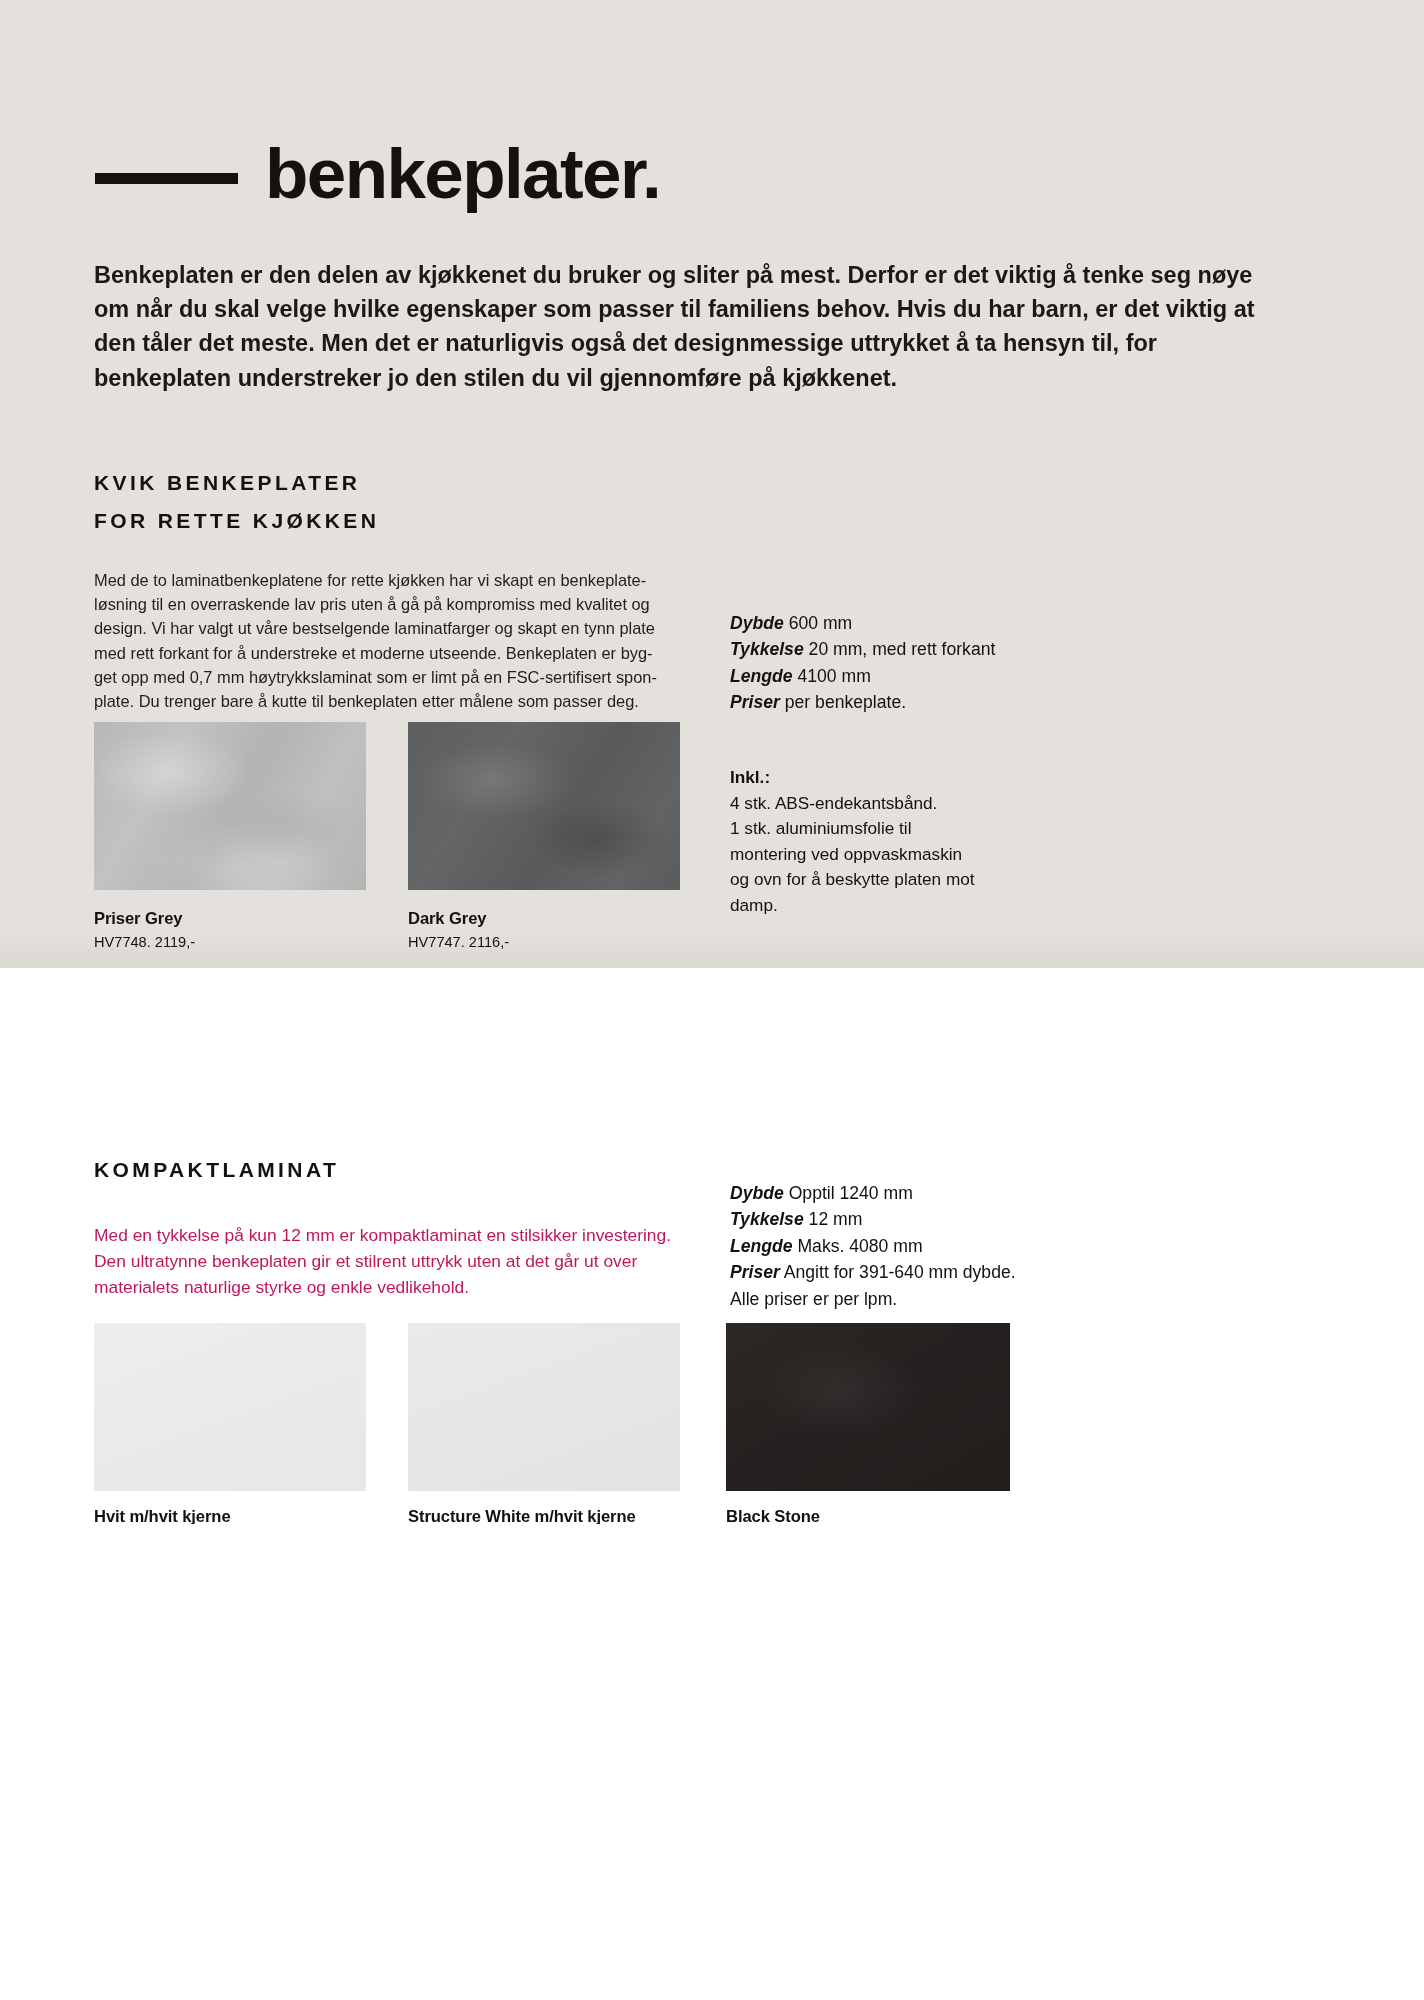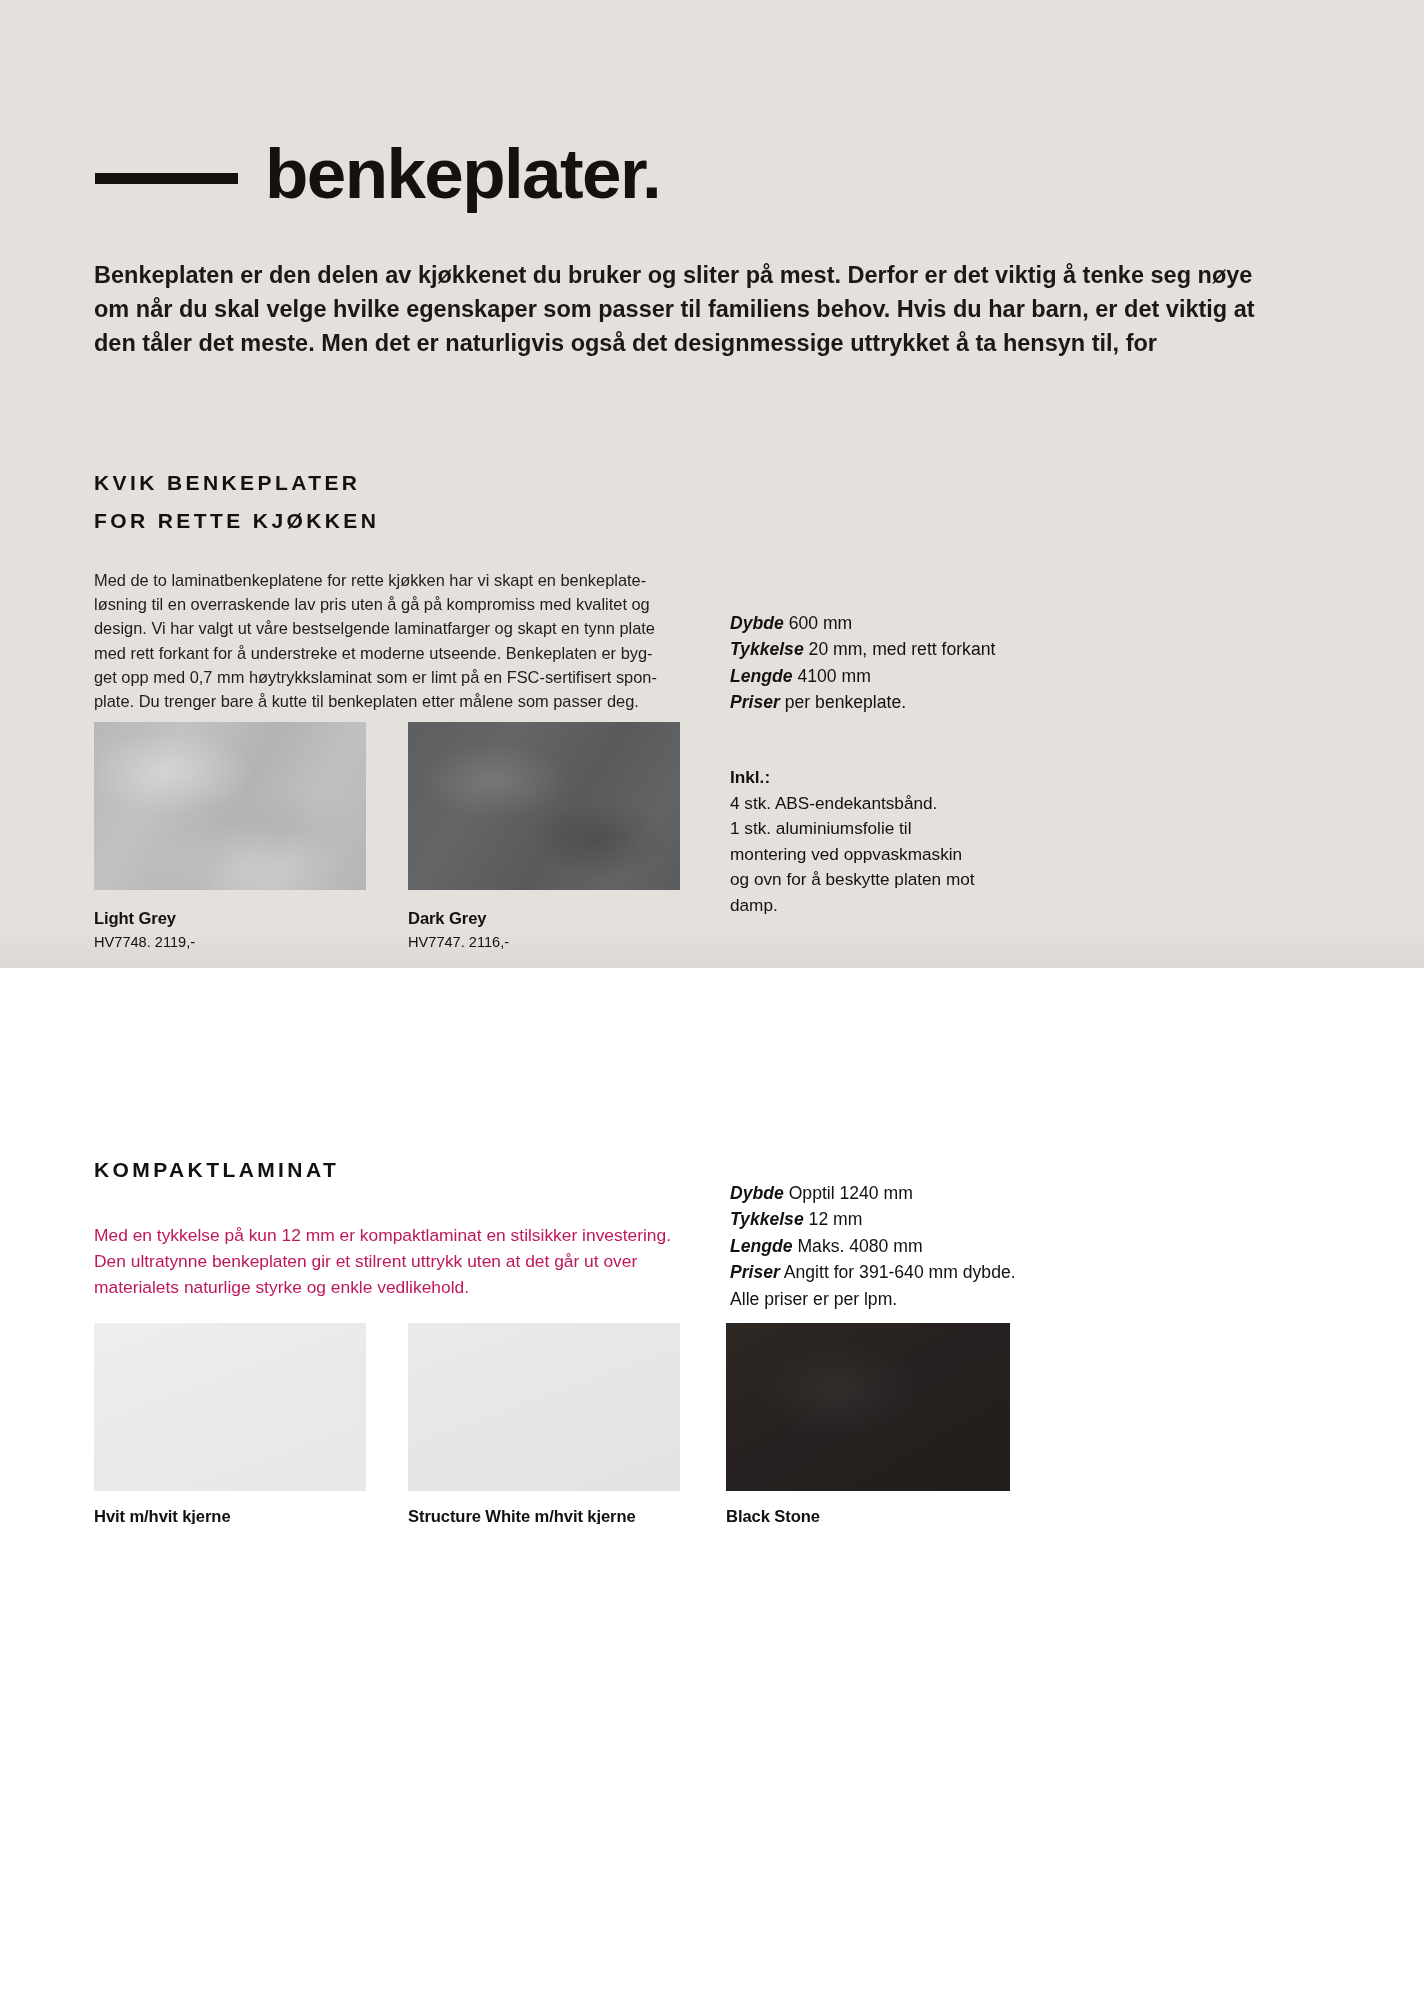--- a/index.html
+++ b/index.html
@@ -227,20 +227,21 @@
 
   <div class="title-row">
     <div class="title-rule"></div>
     <div class="title-text">benkeplater.</div>
   </div>
 
   <div class="intro">
     <div>Benkeplaten er den delen av kjøkkenet du bruker og sliter på mest. Derfor er det viktig å tenke seg nøye</div>
     <div>om når du skal velge hvilke egenskaper som passer til familiens behov. Hvis du har barn, er det viktig at</div>
     <div>den tåler det meste. Men det er naturligvis også det designmessige uttrykket å ta hensyn til, for</div>
+    <div>benkeplaten understreker jo den stilen du vil gjennomføre på kjøkkenet.</div>
   </div>
 
   <div class="sec1-head">
     <div>KVIK BENKEPLATER</div>
     <div>FOR RETTE KJØKKEN</div>
   </div>
 
   <div class="sec1-body">
     <div>Med de to laminatbenkeplatene for rette kjøkken har vi skapt en benkeplate-</div>
     <div>løsning til en overraskende lav pris uten å gå på kompromiss med kvalitet og</div>
@@ -275,21 +276,21 @@
     <div>1 stk. aluminiumsfolie til</div>
     <div>montering ved oppvaskmaskin</div>
     <div>og ovn for å beskytte platen mot</div>
     <div>damp.</div>
   </div>
 
   <div class="swatch-img sw-light"></div>
   <div class="swatch-img sw-dark"></div>
 
   <div class="cap cap-light">
-    <div class="name">Light Grey</div>
+    <div class="name">Priser Grey</div>
     <div class="sub">
       <b>HV7748.</b>
       <span>2119,-</span>
     </div>
   </div>
 
   <div class="cap cap-dark">
     <div class="name">Dark Grey</div>
     <div class="sub">
       <b>HV7747.</b>

